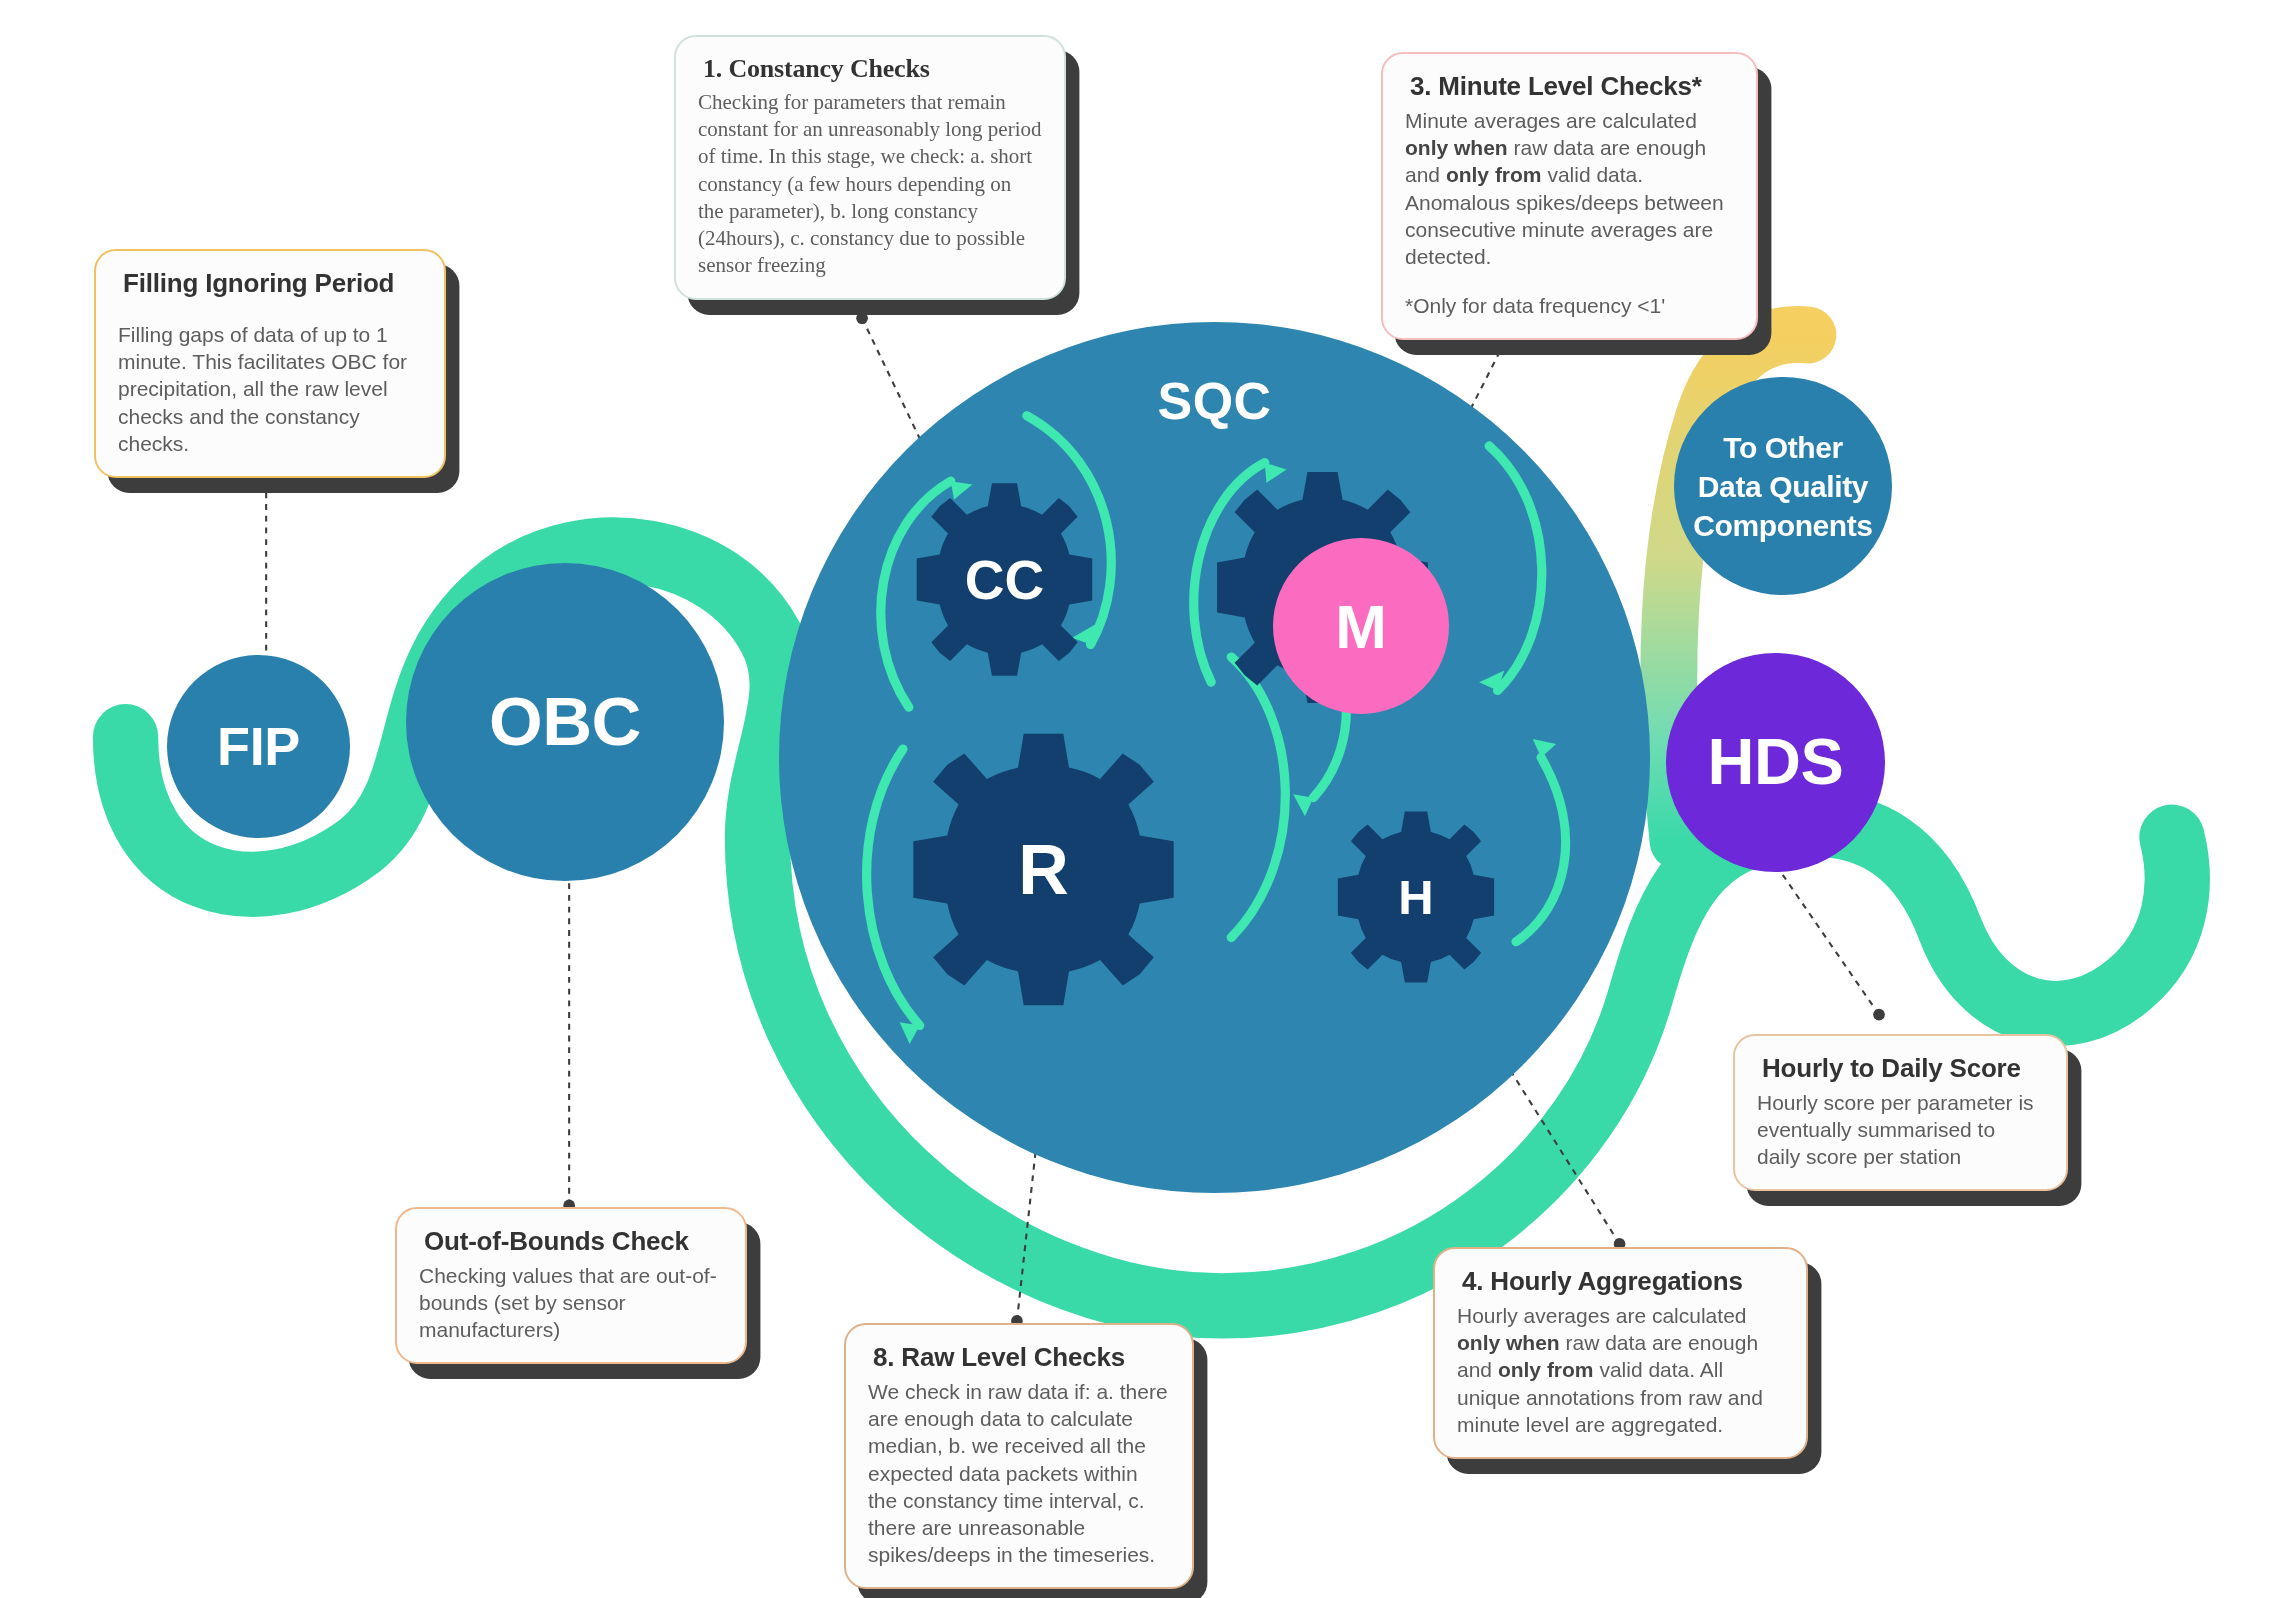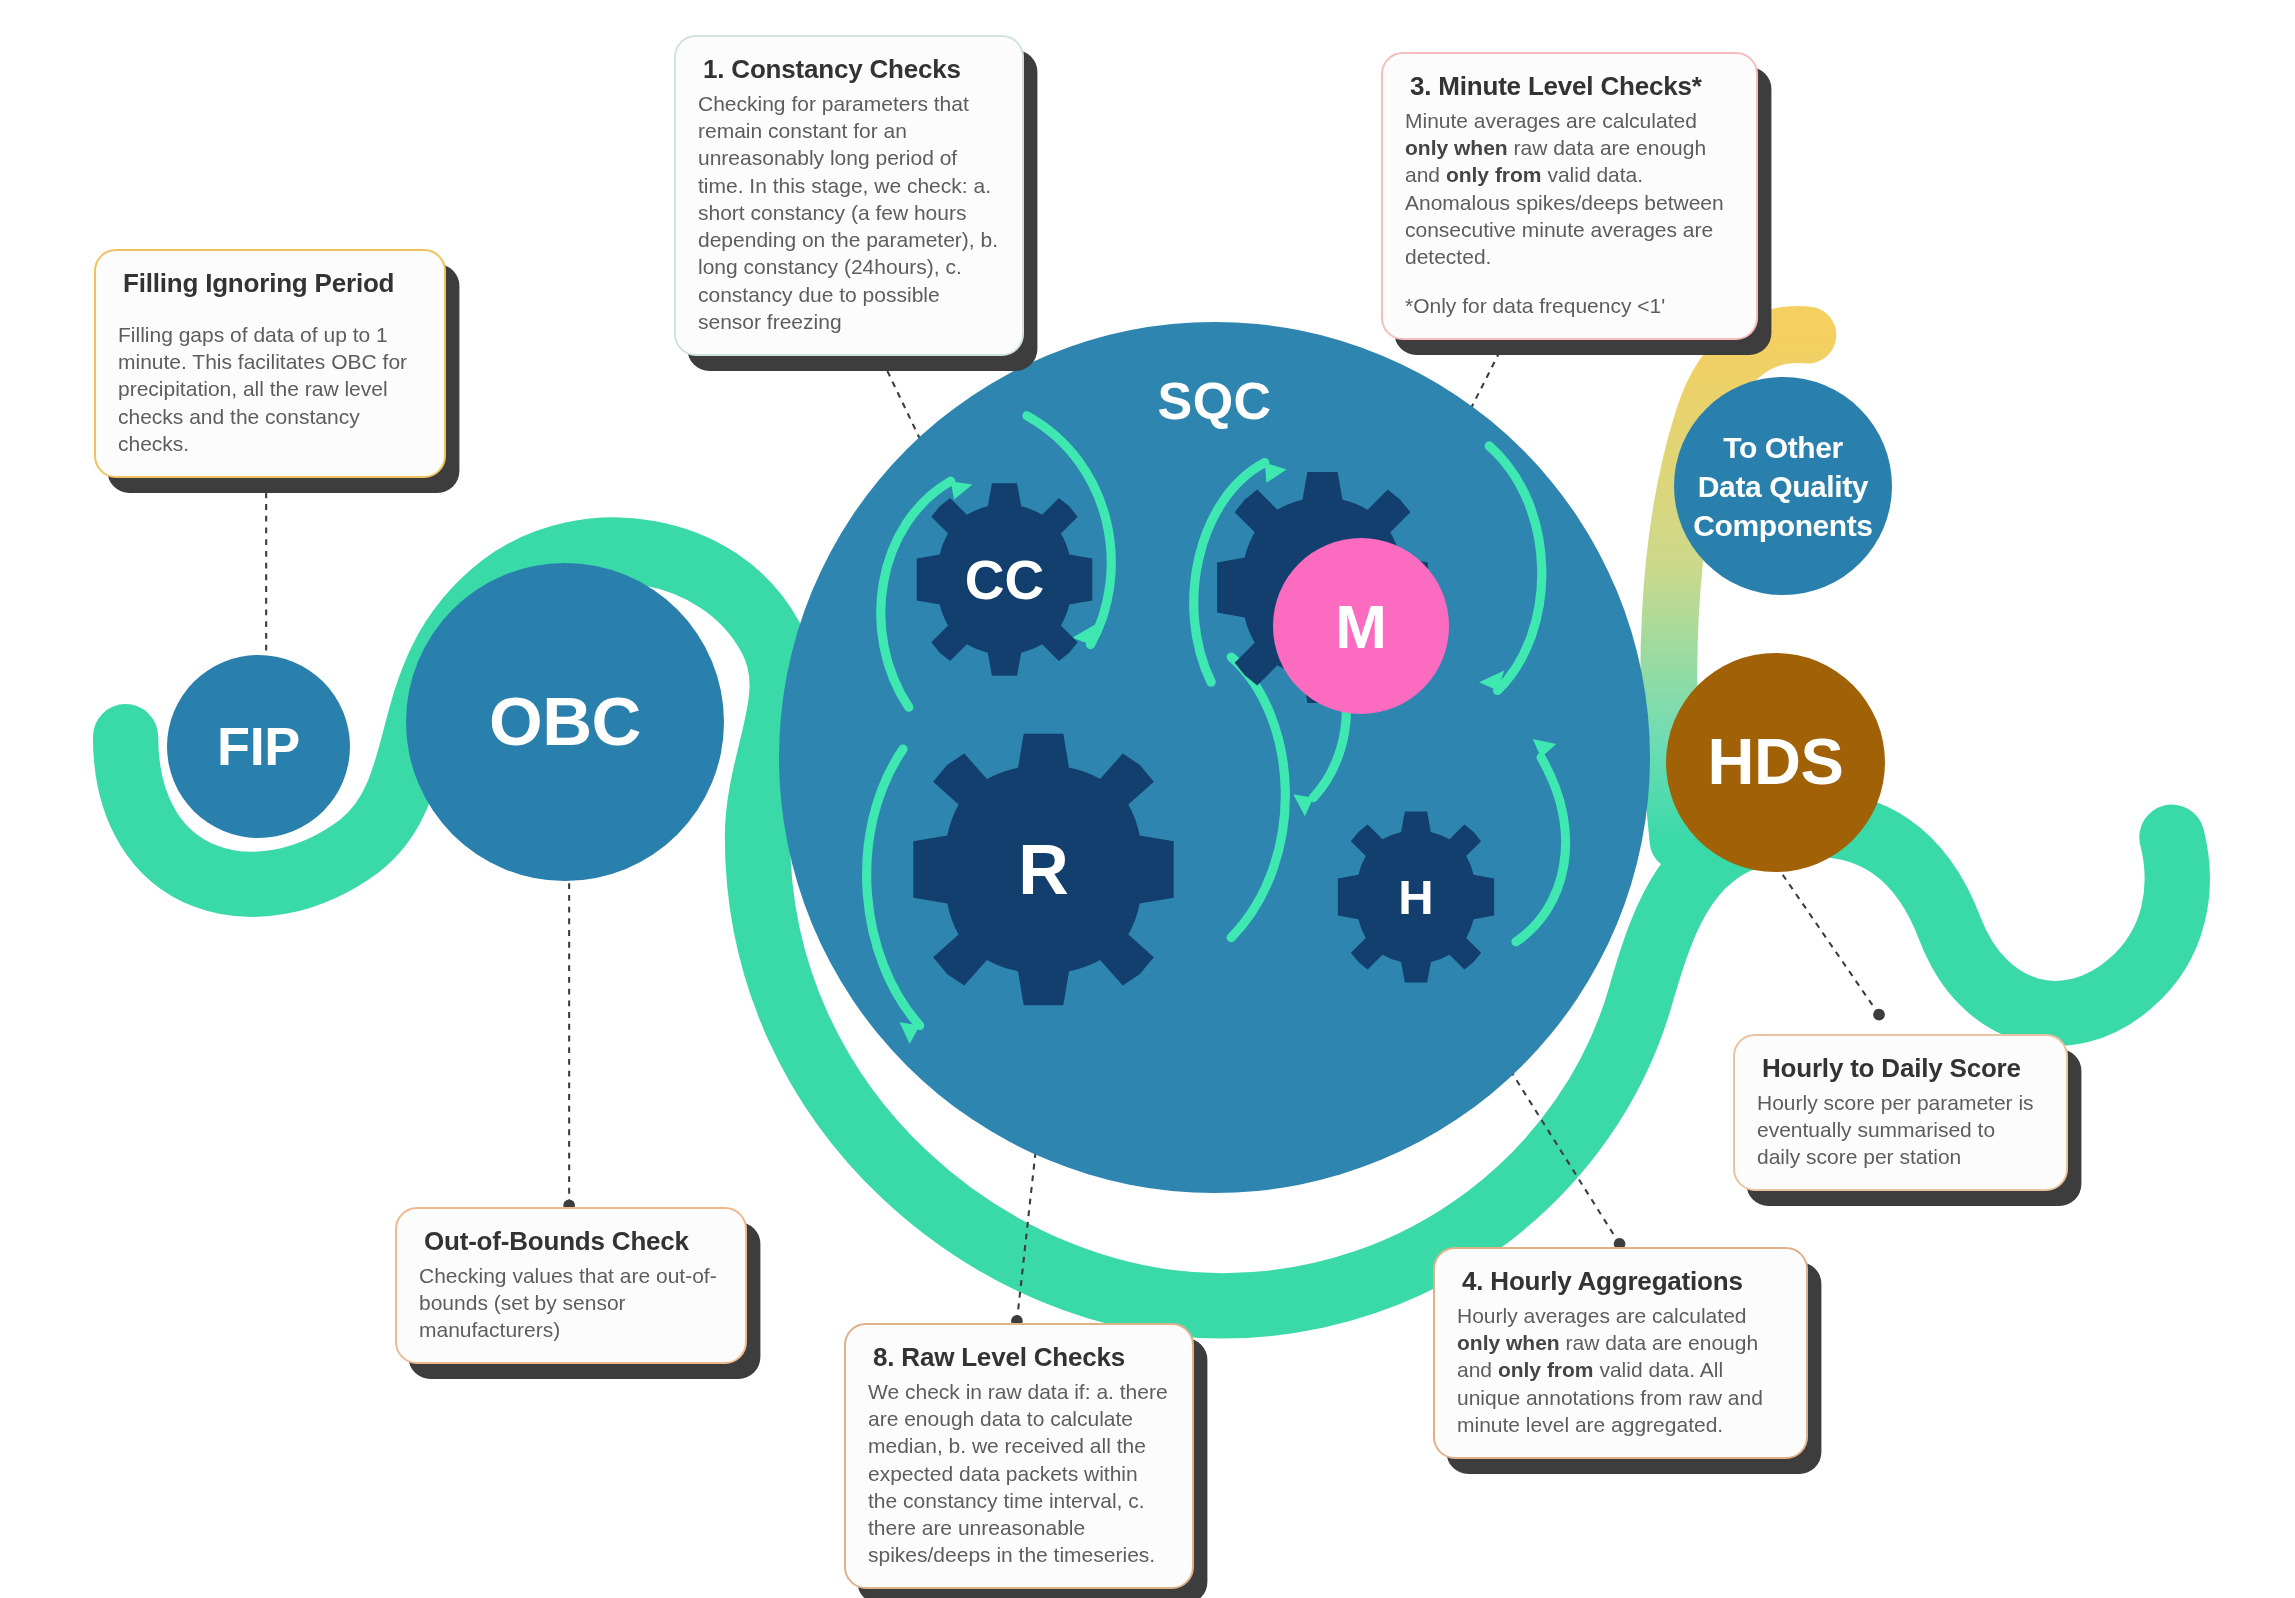--- a/index.html
+++ b/index.html
@@ -18,21 +18,21 @@
   .node-label{font-weight:bold;line-height:1.05;letter-spacing:-0.4px;}
 
   #node-fip{left:167px;top:655px;width:183px;height:183px;background:#2980ad;}
   #node-fip .node-label{font-size:54px;}
 
   #node-obc{left:406px;top:563px;width:318px;height:318px;background:#2980ad;}
   #node-obc .node-label{font-size:69px;}
 
   #node-sqc{left:779px;top:322px;width:871px;height:871px;background:#2e86b0;}
 
-  #node-hds{left:1666px;top:653px;width:219px;height:219px;background:#a16207;}
+  #node-hds{left:1666px;top:653px;width:219px;height:219px;background:#6d28d9;}
   #node-hds .node-label{font-size:65px;}
 
   #node-other{left:1674px;top:377px;width:218px;height:218px;background:#2980ad;}
   #node-other .node-label{font-size:30px;line-height:1.30;}
 
   #node-dq{left:1936px;top:676px;width:183px;height:183px;background:#123f6d;
            border:7.5px dashed #3ad9a8;}
   #node-dq .node-label{font-size:31px;line-height:1.12;}
 
   #sqc-title{position:absolute;left:0;top:49px;width:100%;text-align:center;
@@ -61,21 +61,21 @@
            box-sizing:border-box;padding:16.7px 22px 18.4px 22px;
            box-shadow:13.4px 15px 0 0 #3d3d3d;}
   .callout .c-title{font-size:26px;font-weight:bold;color:#333333;
                     margin:0 0 5px 5px;letter-spacing:-0.2px;}
   .callout .c-body{font-size:21px;line-height:1.30;color:#5d5d5d;}
   .callout .c-body b{color:#454545;}
   .callout .c-note{font-size:21px;line-height:1.30;color:#5d5d5d;margin-top:22px;}
 
   #box-fip{left:94px;top:249px;width:352px;border:2.5px solid #f0c25e;}
   #box-fip .c-body{margin-top:22px;}
-  #box-cc{left:674px;top:35px;width:350px;border:2.5px solid #cfe3dc;}
+  #box-cc{left:674px;top:35px;width:392px;border:2.5px solid #cfe3dc;font-family:Liberation Serif, serif;}
   #box-minute{left:1381px;top:52px;width:377px;border:2.5px solid #f6bdbd;}
   #box-obc{left:395px;top:1207px;width:352px;border:2.5px solid #f0b98d;}
   #box-raw{left:844px;top:1323px;width:350px;border:2.5px solid #e0b089;}
   #box-hourly{left:1433px;top:1247px;width:375px;border:2.5px solid #e0b089;}
   #box-daily{left:1733px;top:1018px;width:335px;border:2.5px solid #e8c3a0;margin-top:16px;}
 
   
   #leaders{position:absolute;left:0;top:0;width:2295px;height:1599px;
            pointer-events:none;}
 </style>

